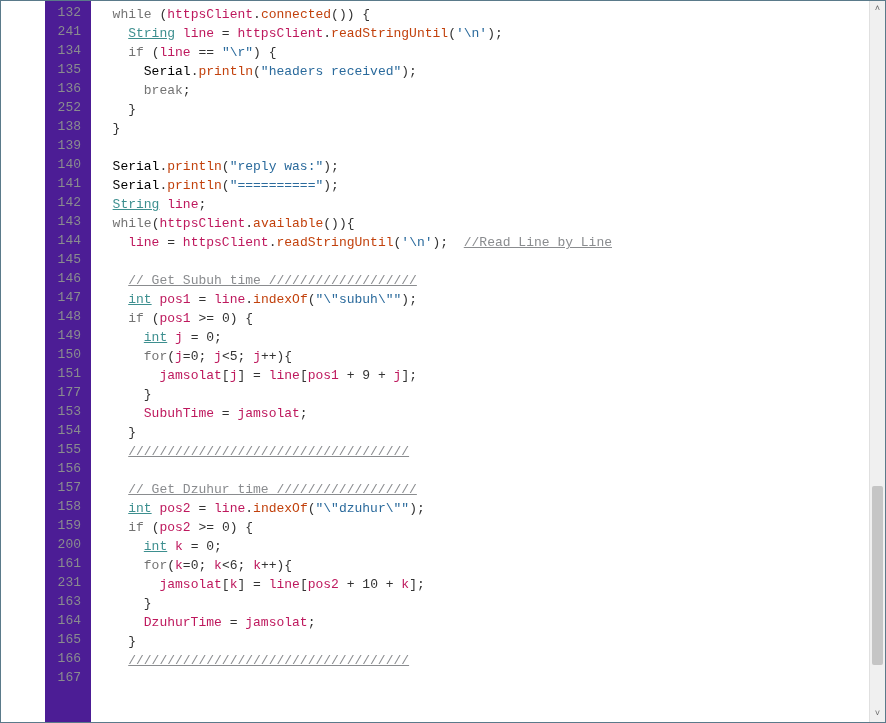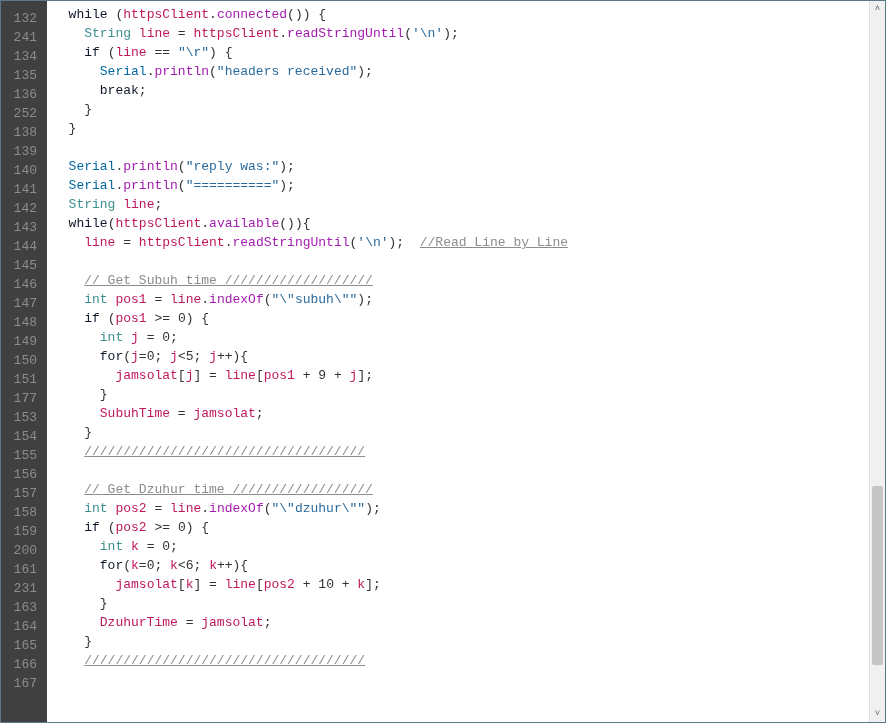--- a/index.html
+++ b/index.html
@@ -10,27 +10,28 @@
     background: #ffffff;
     border: 1px solid #5a7a8a;
     overflow: hidden;
   }
   .editor-wrap {
     display: flex;
     height: 100%;
     position: relative;
   }
   .gutter {
-    background: #404040;
+    background: #4c1d95;
     color: #8a8c8f;
     text-align: right;
-    padding: 8px 10px 4px 0;
+    padding: 2px 10px 4px 0;
     user-select: none;
     flex: 0 0 46px;
     border-right: none;
+    margin-left: 44px;
   }
   .gutter .ln {
     height: 19px;
     line-height: 19px;
   }
   .code {
     flex: 1 1 auto;
     padding: 4px 0 4px 6px;
     overflow: hidden;
     white-space: pre;
@@ -66,24 +67,24 @@
   .scrollbar .thumb {
     position: absolute;
     top: 68%;
     left: 2px;
     right: 2px;
     height: 26%;
     background: #c5c5c5;
     border-radius: 2px;
   }
   
-  .kw   { color: #0f172a; }  
-  .type { color: #3d8f8f; }  
-  .obj  { color: #0369a1; }  
-  .fn   { color: #a21caf; }  
+  .kw   { color: #737373; }  
+  .type { color: #3d8f8f; text-decoration: underline; }  
+  .obj  { color: #000000; }  
+  .fn   { color: #c2410c; }  
   .str  { color: #2a6a9c; }  
   .num  { color: #333333; }
   .cmt  { color: #8a8c8f; text-decoration: underline; }  
   .op   { color: #333333; }
   .id   { color: #be185d; }
 </style>
 </head>
 <body>
 
 <div class="editor-wrap">

